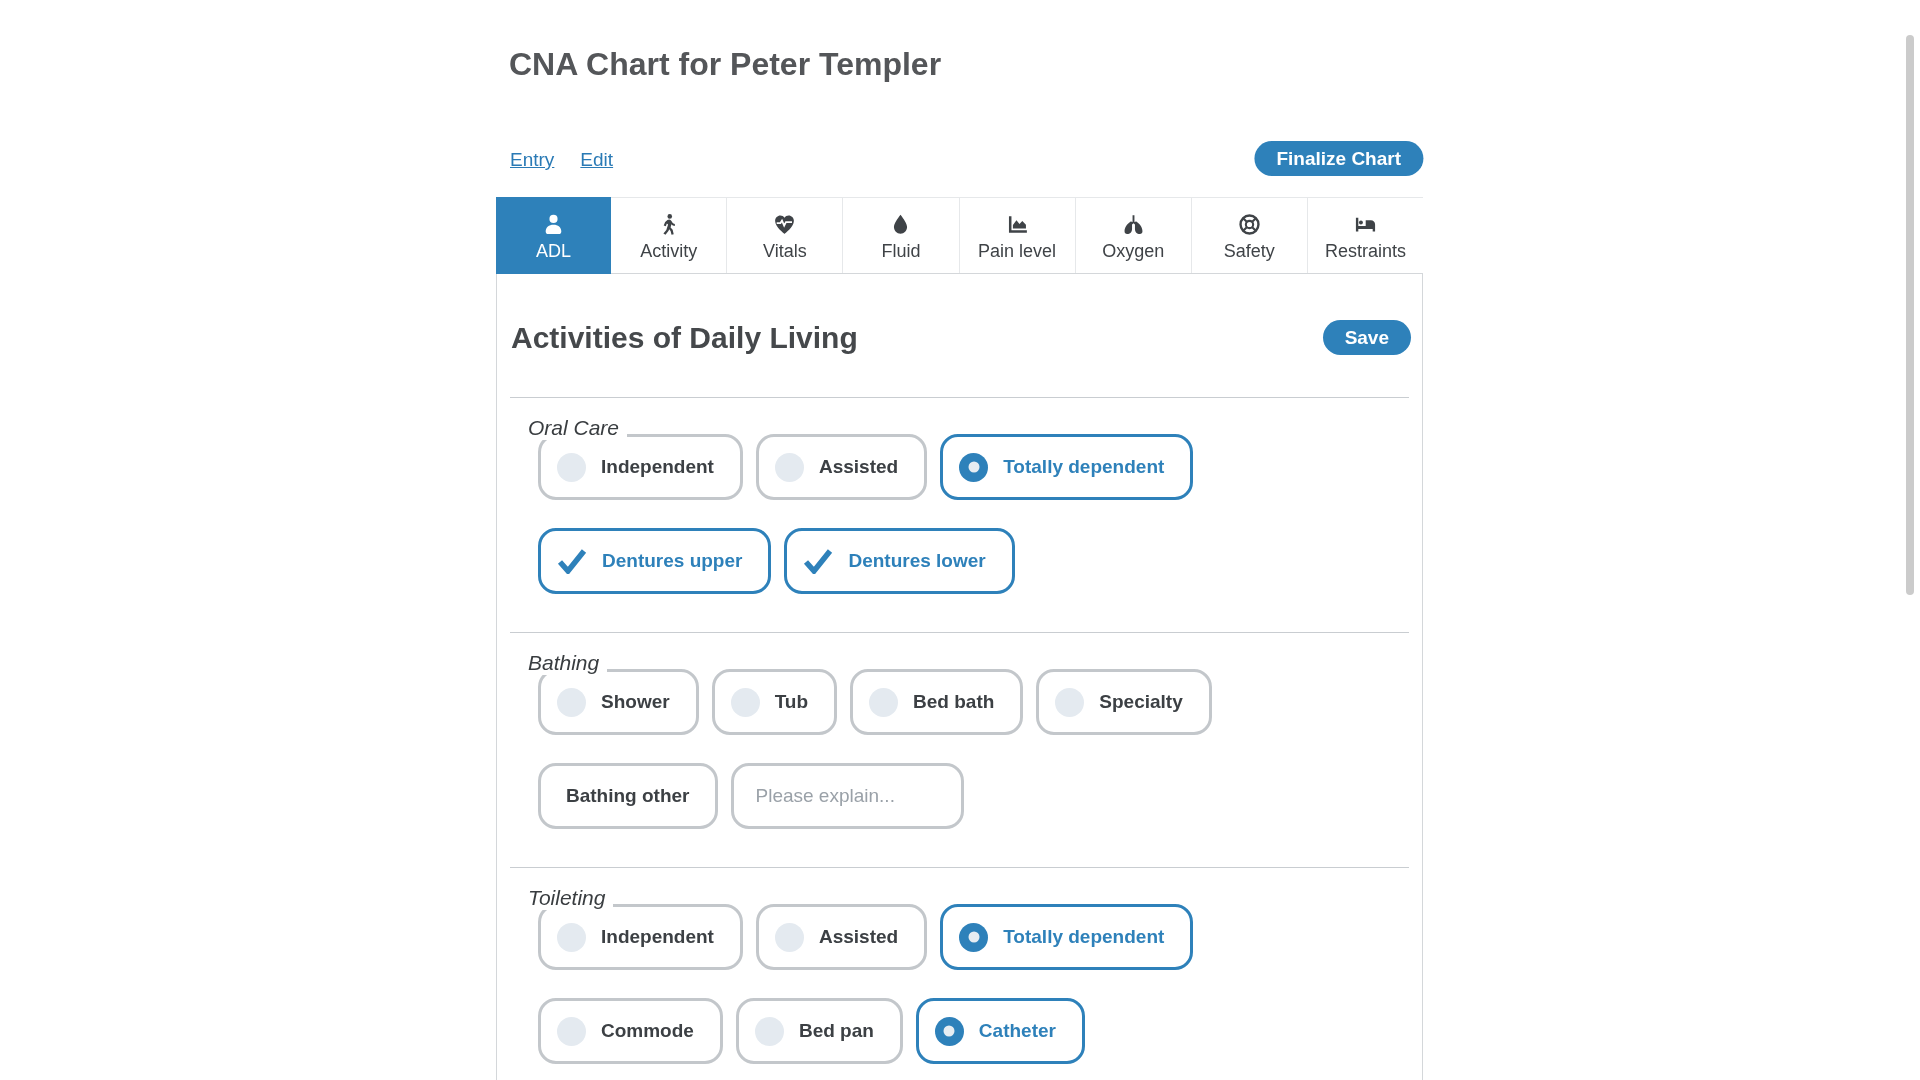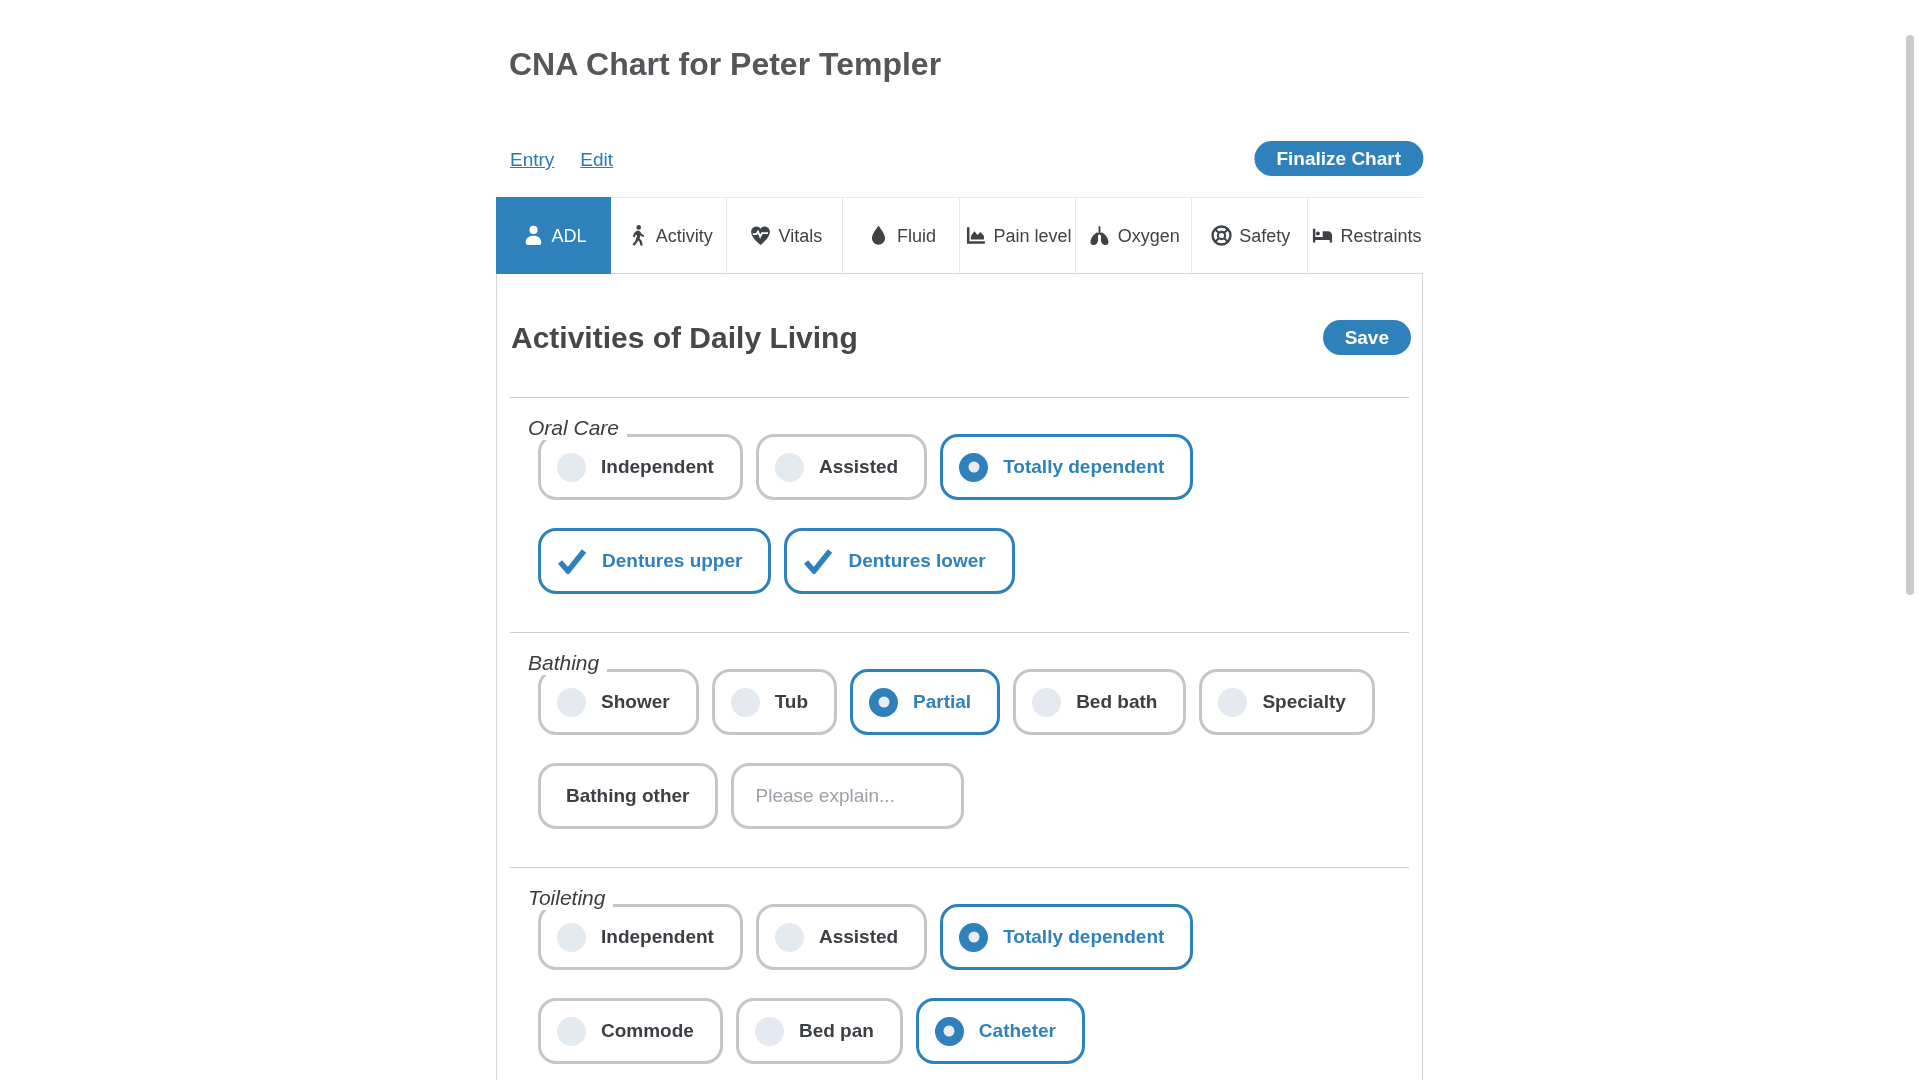--- a/index.html
+++ b/index.html
@@ -25,21 +25,21 @@
   .links{position:absolute;left:510px;top:149px;display:flex;gap:26px;}
   .links a{color:var(--link);font-size:19px;text-decoration:underline;cursor:pointer;}
 
   .pill{border:none;border-radius:18px;background:var(--accent);color:#fff;font-family:"Liberation Sans",sans-serif;
         font-weight:700;font-size:19px;height:35px;padding:0 22px;cursor:pointer;}
   .finalize{position:absolute;top:141px;left:1423px;transform:translateX(-100%);}
 
   .main{position:absolute;left:496px;top:197px;width:927px;}
 
   .tabbar{display:flex;height:76px;align-items:stretch;}
-  .tab{flex:1;display:flex;flex-direction:row;align-items:center;justify-content:center;gap:5px;
+  .tab{flex:1;display:flex;flex-direction:column;align-items:center;justify-content:center;gap:5px;
        background:#fff;color:#3f4347;cursor:pointer;border-top:1px solid var(--tab-separator);}
   .tab + .tab{border-left:1px solid var(--tab-separator);}
   .tab .tab-icon{width:26px;height:26px;display:flex;align-items:center;justify-content:center;}
   .tab .tab-icon svg{width:25px;height:25px;}
   .tab .tab-label{font-size:18px;line-height:1;}
   .tab.active{background:var(--accent);color:#fff;border:none;position:relative;z-index:2;margin-bottom:-1px;}
   .tab.active + .tab{border-left:none;}
 
   .panel{border:1px solid var(--panel-border);background:#fff;height:860px;padding-top:46px;}
   .panel-head{margin:0 11px 0 13px;display:flex;justify-content:space-between;align-items:center;}
@@ -206,24 +206,20 @@
             <span class="legend">Bathing</span>
             <div class="row">
               <button class="opt radio">
                 <span class="radio"></span>
                 <span class="opt-label">Shower</span>
               </button>
               <button class="opt radio">
                 <span class="radio"></span>
                 <span class="opt-label">Tub</span>
               </button>
-              <button class="opt radio selected">
-                <span class="radio"></span>
-                <span class="opt-label">Partial</span>
-              </button>
               <button class="opt radio">
                 <span class="radio"></span>
                 <span class="opt-label">Bed bath</span>
               </button>
               <button class="opt radio">
                 <span class="radio"></span>
                 <span class="opt-label">Specialty</span>
               </button>
             </div>
             <div class="row">

